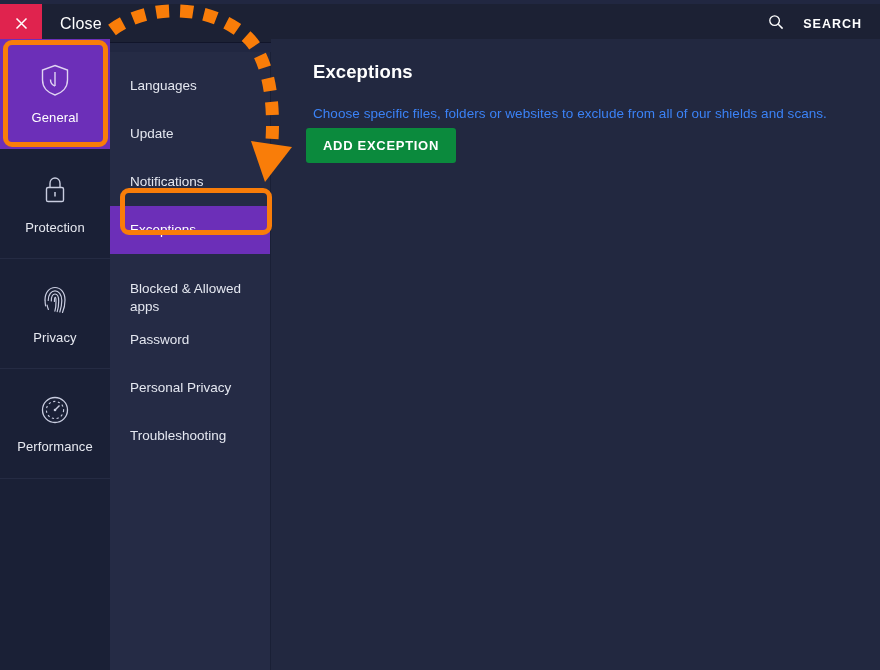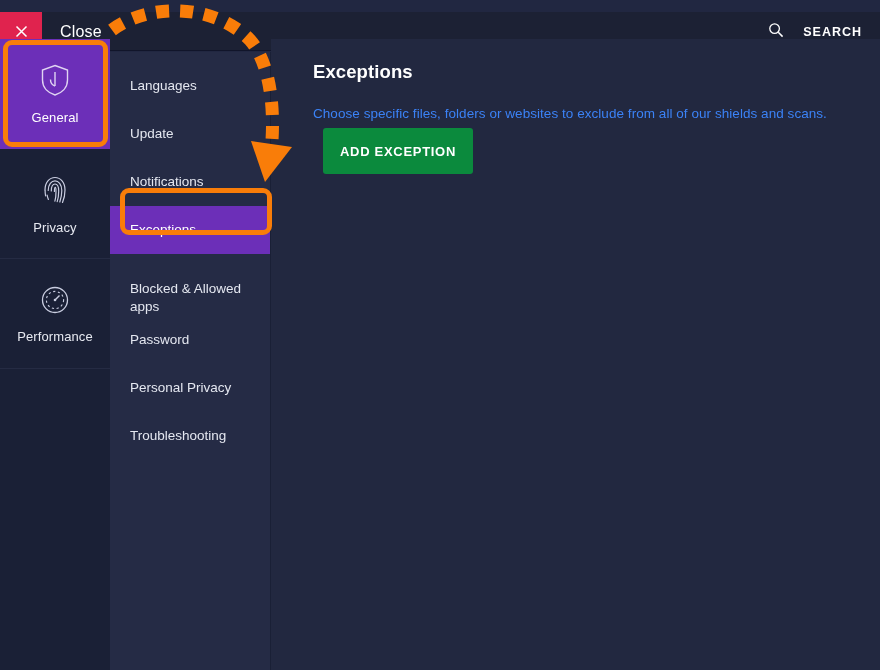--- a/index.html
+++ b/index.html
@@ -19,21 +19,21 @@
     position: absolute;
     inset: 0;
     width: 880px;
     height: 670px;
     background: #212741;
   }
 
   
   .titlebar {
     position: absolute;
-    left: 0; top: 12px;
+    left: 0; top: 4px;
     width: 880px; height: 39px;
     background: #1c2134;
     border-bottom: 1px solid #11152a;
     box-sizing: border-box;
   }
   .close-btn {
     position: absolute;
     left: 0; top: 0;
     width: 42px; height: 39px;
     background: #e0234e;
@@ -152,27 +152,27 @@
   }
   .content-desc {
     position: absolute;
     left: 42px; top: 67px;
     color: #3b82f6;
     font-size: 13.5px;
     letter-spacing: .05px;
   }
   .add-btn {
     position: absolute;
-    left: 52px; top: 89px;
+    left: 35px; top: 89px;
     background: #0b8a3d;
     color: #ffffff;
     border: none;
     border-radius: 3px;
     padding: 0 17px;
-    height: 46px;
+    height: 35px;
     font-family: "Liberation Sans", sans-serif;
     font-size: 13px;
     font-weight: bold;
     letter-spacing: .7px;
     cursor: pointer;
   }
 
   
   .overlay {
     position: absolute;
@@ -221,20 +221,30 @@
       <span class="rail-icon">
         <svg width="32" height="34" viewBox="0 0 32 34">
           <path d="M16 2.5 L28.5 7 L28.5 17 C28.5 25 22.5 30 16 32 C9.5 30 3.5 25 3.5 17 L3.5 7 Z" stroke="#e0d4f2" stroke-width="1.4" fill="none"></path>
           <path d="M16 9 L16 23" stroke="#e0d4f2" stroke-width="1.4" fill="none"></path>
           <path d="M16 23 C13 22 11.5 19.5 11.5 16.5" stroke="#e0d4f2" stroke-width="1.4" fill="none"></path>
         </svg>
       </span>
       <span class="rail-label">General</span>
     </div>
 
+    <div class="rail-item">
+      <span class="rail-icon">
+        <svg width="30" height="34" viewBox="0 0 30 34">
+          <rect x="6.5" y="14.5" width="17" height="14" rx="1.6" stroke="#c9cde0" stroke-width="1.4" fill="none"></rect>
+          <path d="M10 14.5 L10 10.5 C10 7.2 12.3 5 15 5 C17.7 5 20 7.2 20 10.5 L20 14.5" stroke="#c9cde0" stroke-width="1.4" fill="none"></path>
+          <path d="M15 19 L15 23.5" stroke="#c9cde0" stroke-width="1.5" fill="none"></path>
+        </svg>
+      </span>
+      <span class="rail-label">Protection</span>
+    </div>
 
     <div class="rail-item">
       <span class="rail-icon">
         <svg width="32" height="34" viewBox="0 0 32 34">
           <g stroke="#c9cde0" stroke-width="1.2" fill="none" stroke-linecap="round">
             <path d="M6 17 C6 9.5 10.5 4.5 16 4.5 C21.5 4.5 26 9.5 26 17 C26 22 25 26 23.5 29.5"></path>
             <path d="M9.2 17.5 C9.2 11.5 12.5 7.8 16 7.8 C19.5 7.8 22.8 11.5 22.8 17.5 C22.8 22 22 25.5 20.8 29"></path>
             <path d="M12.3 18 C12.3 13.5 13.9 11 16 11 C18.1 11 19.7 13.5 19.7 18 C19.7 22 19.2 25.5 18.2 28.6"></path>
             <path d="M15.4 18.5 C15.4 16 15.7 14.4 16.3 14.4 C16.9 14.4 17 16.6 17 18.8 C17 22 16.6 25.5 15.9 28.2"></path>
             <path d="M6.6 22.8 C6.2 20.8 6.1 19 6.1 17.4"></path>

